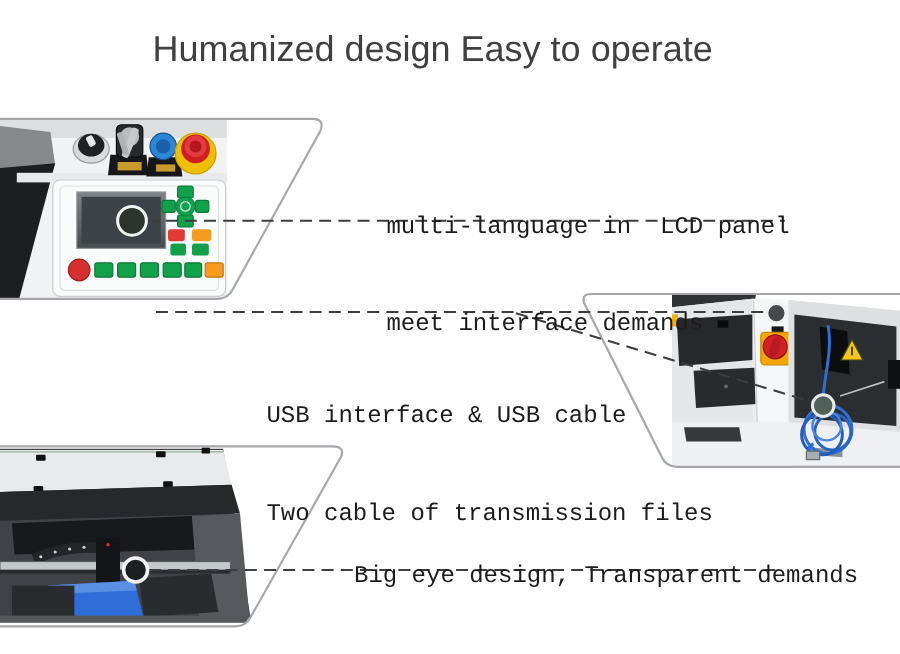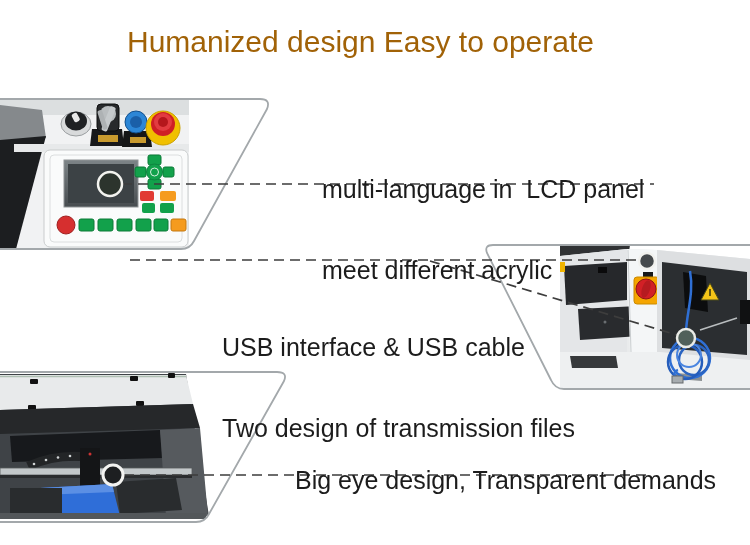--- a/index.html
+++ b/index.html
@@ -1,38 +1,38 @@
 <!DOCTYPE html>
 <html><head>
 <meta charset="utf-8">
 <style>
   html,body{margin:0;padding:0;background:#ffffff;}
   #canvas{position:relative;width:750px;height:545px;background:#ffffff;overflow:hidden;
           font-family:"Liberation Sans", sans-serif;}
   #scene{position:absolute;left:0;top:0;z-index:1;}
-  .txt{position:absolute;z-index:2;color:#1c1c1c;font-size:25px;line-height:27px;white-space:pre-wrap;}
-  #title{position:absolute;left:127px;top:25px;z-index:2;color:#a16207;font-size:30px;white-space:pre-wrap;}
+  .txt{position:absolute;z-index:2;color:#1c1c1c;font-size:20px;line-height:27px;white-space:pre-wrap;font-family:Liberation Mono, monospace;}
+  #title{position:absolute;left:127px;top:25px;z-index:2;color:#404040;font-size:30px;white-space:pre-wrap;}
   #feat-lcd{left:322px;top:122px;}
   #feat-usb{left:222px;top:280px;}
   #feat-window{left:295px;top:413px;}
 </style>
 </head>
 <body>
 
 <div id="canvas">
 
   <div id="title">Humanized design Easy to operate</div>
 
   <div class="txt" id="feat-lcd">
     <div>multi-language in  LCD panel</div>
-    <div>meet different acrylic</div>
+    <div>meet interface demands</div>
   </div>
   <div class="txt" id="feat-usb">
     <div>USB interface &amp; USB cable</div>
-    <div>Two design of transmission files</div>
+    <div>Two cable of transmission files</div>
   </div>
   <div class="txt" id="feat-window">
     <div>Big eye design, Transparent demands</div>
     
   </div>
 
   <svg id="scene" width="750" height="545" viewBox="0 0 750 545">
     <defs>
       <clipPath id="clipP1">
           <path d="M0,99 H260 Q271,99 267,109 L194,241 Q190,249 181,249 H0 Z"></path>

